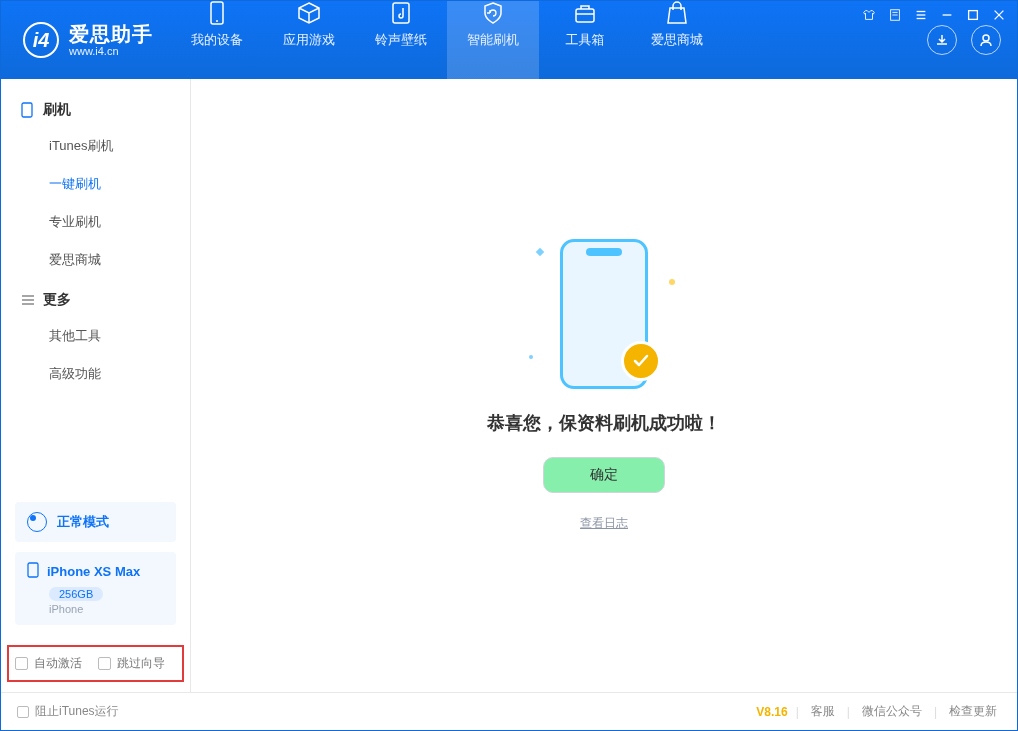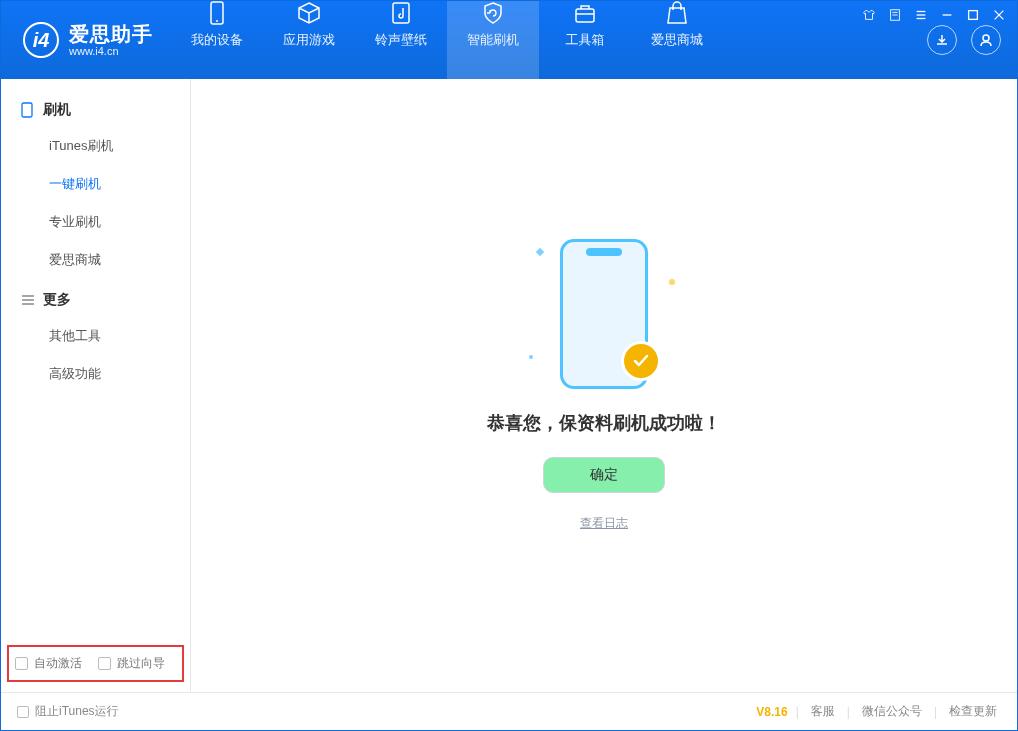--- a/index.html
+++ b/index.html
@@ -290,20 +290,36 @@
               <line x1="1" y1="6" x2="13" y2="6" stroke="#888" stroke-width="1.5"></line>
               <line x1="1" y1="10" x2="13" y2="10" stroke="#888" stroke-width="1.5"></line>
             </svg>
           </span>
         <span>更多</span>
       </div>
       <div class="side-item">其他工具</div>
       <div class="side-item">高级功能</div>
     </div>
 
+    <div class="side-device-block">
+      <div class="mode-card">
+        <span class="mode-icon"></span>
+        <span class="mode-text">正常模式</span>
+      </div>
+      <div class="device-card">
+        <div class="dev-line1">
+          <span><svg width="12" height="16" viewBox="0 0 12 16">
+                <rect x="1" y="1" width="10" height="14" rx="1.5" fill="none" stroke="#0e73f6" stroke-width="1.3"></rect>
+              </svg></span>
+          <span>iPhone XS Max</span>
+        </div>
+        <span class="dev-storage">256GB</span>
+        <div class="dev-sub">iPhone</div>
+      </div>
+    </div>
 
     <div class="checkbox-row">
       <label class="cb">
         <span class="cb-box"></span>
         <span>自动激活</span>
       </label>
       <label class="cb">
         <span class="cb-box"></span>
         <span>跳过向导</span>
       </label>

